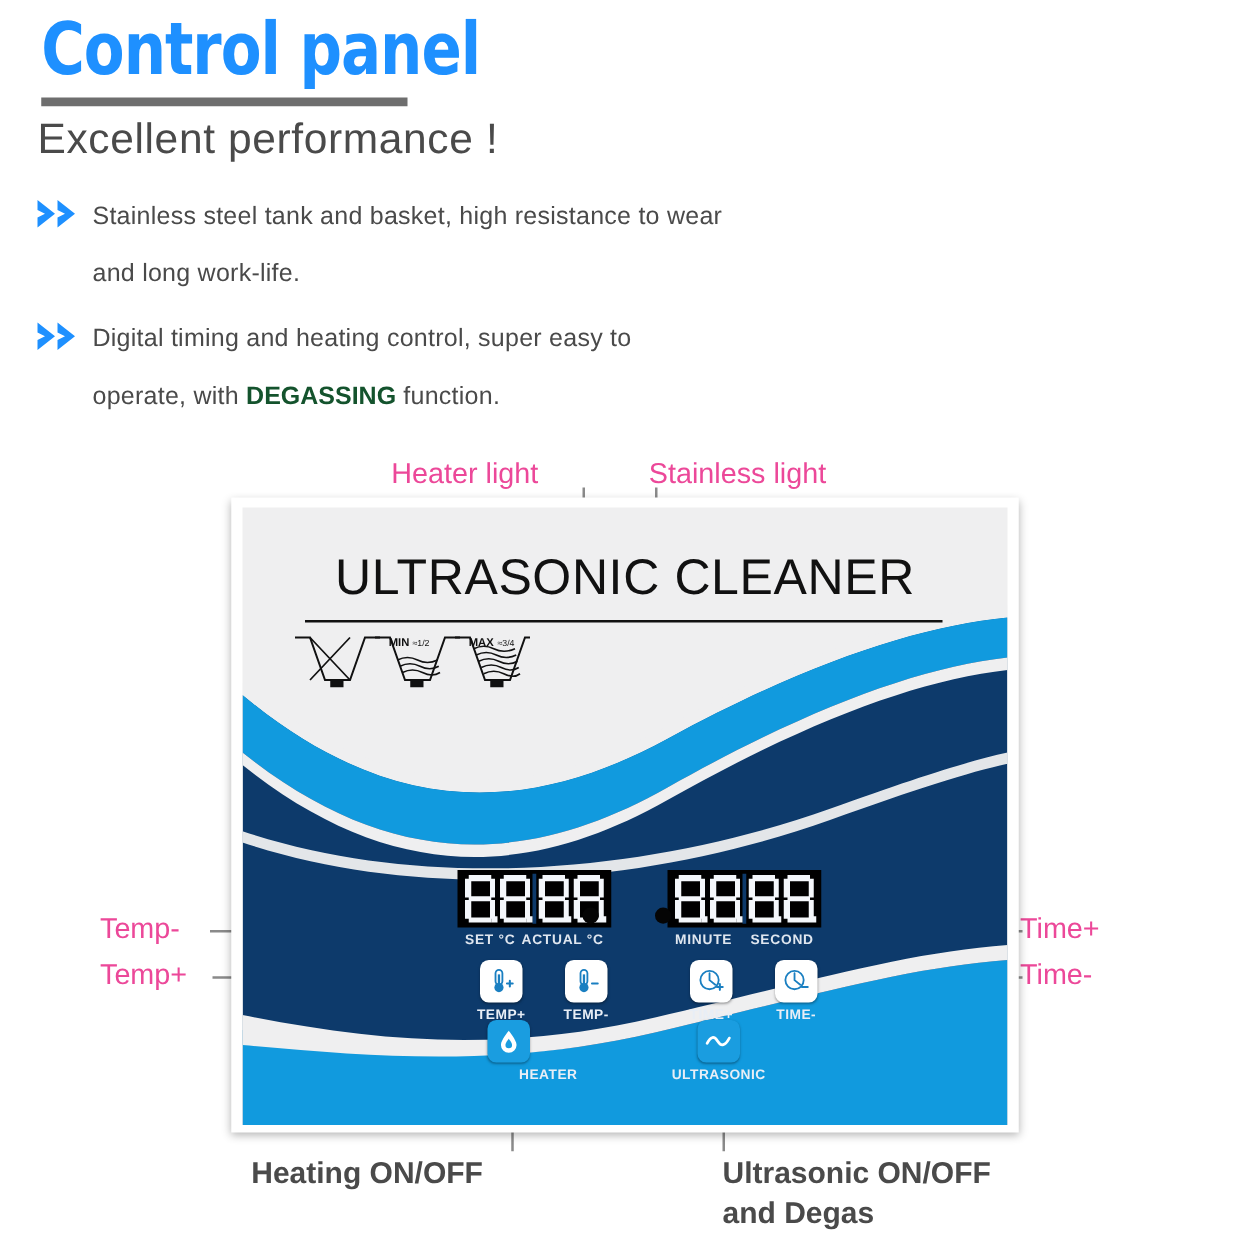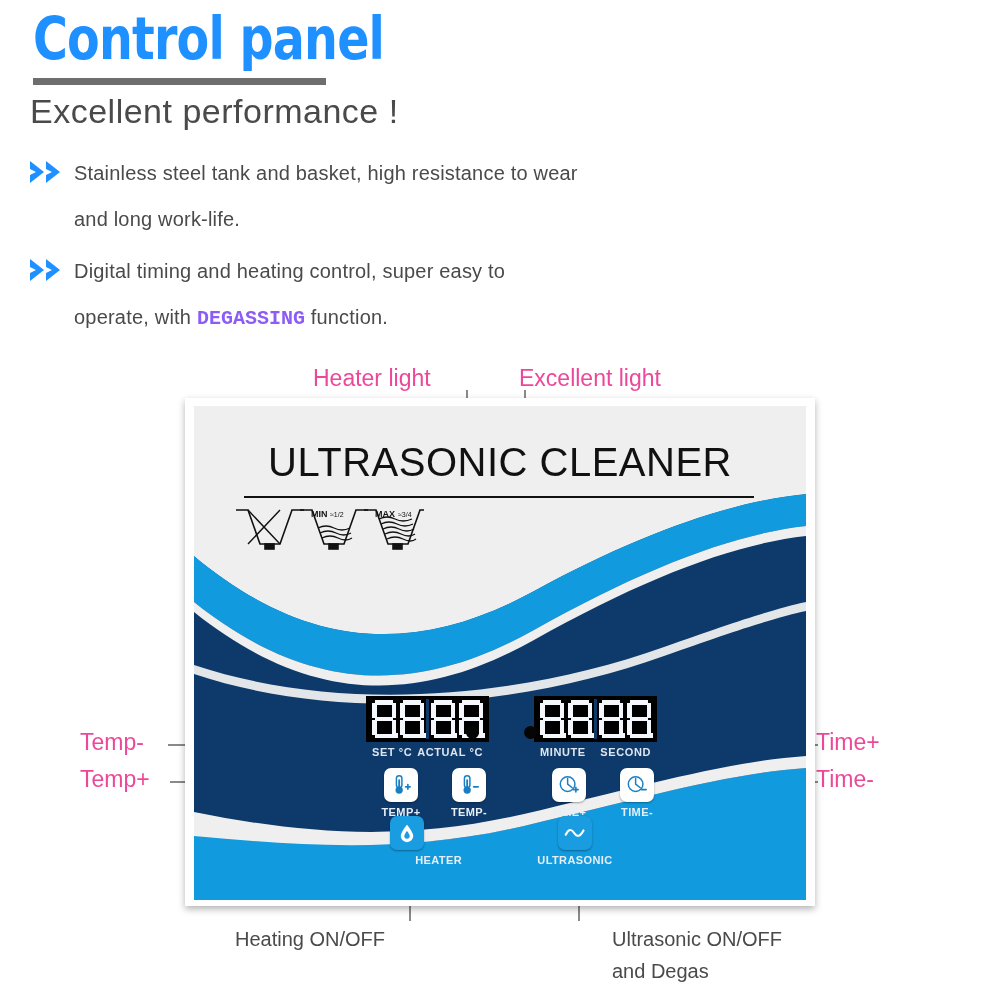--- a/index.html
+++ b/index.html
@@ -32,21 +32,21 @@
   .bullets{position:absolute;left:28px;top:150px;width:955px;}
   .bullet{display:flex;align-items:flex-start;margin-bottom:6px;}
   .chev{
     width:46px;flex:0 0 46px;color:#1E90FF;font-size:30px;line-height:42px;
     font-weight:bold;font-family:"DejaVu Sans", sans-serif;padding-top:4px;
   }
   .btxt{
     font-size:20px;line-height:46px;color:#4a4a4a;font-weight:300;
     letter-spacing:.2px;
   }
-  .btxt b{color:#8b5cf6;font-weight:bold;font-family:Liberation Mono, monospace;
+  .btxt b{color:#14532d;font-weight:bold;font-family:Liberation Sans, sans-serif;
          letter-spacing:0;}
 
   
   .callout-label{
     position:absolute;font-size:23px;color:#ec4899;white-space:nowrap;
     font-weight:300;
   }
   .lead{position:absolute;background:#8a8a8a;}
   .lead-v{width:1.6px;}
   .lead-h{height:1.6px;}
@@ -111,22 +111,22 @@
     position:absolute;width:34px;height:34px;border-radius:7px;
     background:#ffffff;display:flex;align-items:center;justify-content:center;
     box-shadow:0 1px 2px rgba(0,0,0,.35);
   }
   .btn.accent{background:#1a9de0;}
   .btn-label{
     position:absolute;color:#e8eef6;font-size:11px;letter-spacing:.4px;
     text-align:center;width:110px;font-weight:bold;
   }
 
-  .note{position:absolute;font-size:20px;color:#4a4a4a;font-weight:400;
-        white-space:nowrap;line-height:32px;margin-left:34px;}
+  .note{position:absolute;font-size:24px;color:#4a4a4a;font-weight:700;
+        white-space:nowrap;line-height:32px;}
 </style>
 </head>
 <body>
 
 <div class="stage">
 
   <div class="title">Control panel</div>
   <div class="title-rule"></div>
   <div class="subtitle">Excellent  performance !</div>
 
@@ -153,21 +153,21 @@
       <div class="btxt">
         <span>Digital timing and heating control, super easy to</span><br>
         <span>operate, with </span><b>DEGASSING</b><span> function.</span>
       </div>
     </div>
   </div>
 
   <div class="callout-label" style="left:313px;top:365px;">Heater light</div>
   <div class="lead lead-v" style="left:466px;top:390px;height:322px;"></div>
 
-  <div class="callout-label" style="left:519px;top:365px;">Excellent light</div>
+  <div class="callout-label" style="left:519px;top:365px;">Stainless light</div>
   <div class="lead lead-v" style="left:524px;top:390px;height:322px;"></div>
 
   <div class="lead-dot" style="left:460px;top:712px;"></div>
   <div class="lead-dot" style="left:518px;top:712px;"></div>
 
   <div class="callout-label" style="left:80px;top:729px;">Temp-</div>
   <div class="lead lead-h" style="left:168px;top:744px;width:290px;"></div>
   <svg style="position:absolute;left:450px;top:738px;" width="70" height="42">
     <line x1="0" y1="6" x2="58" y2="36" stroke="#8a8a8a" stroke-width="1.8"></line>
   </svg>

